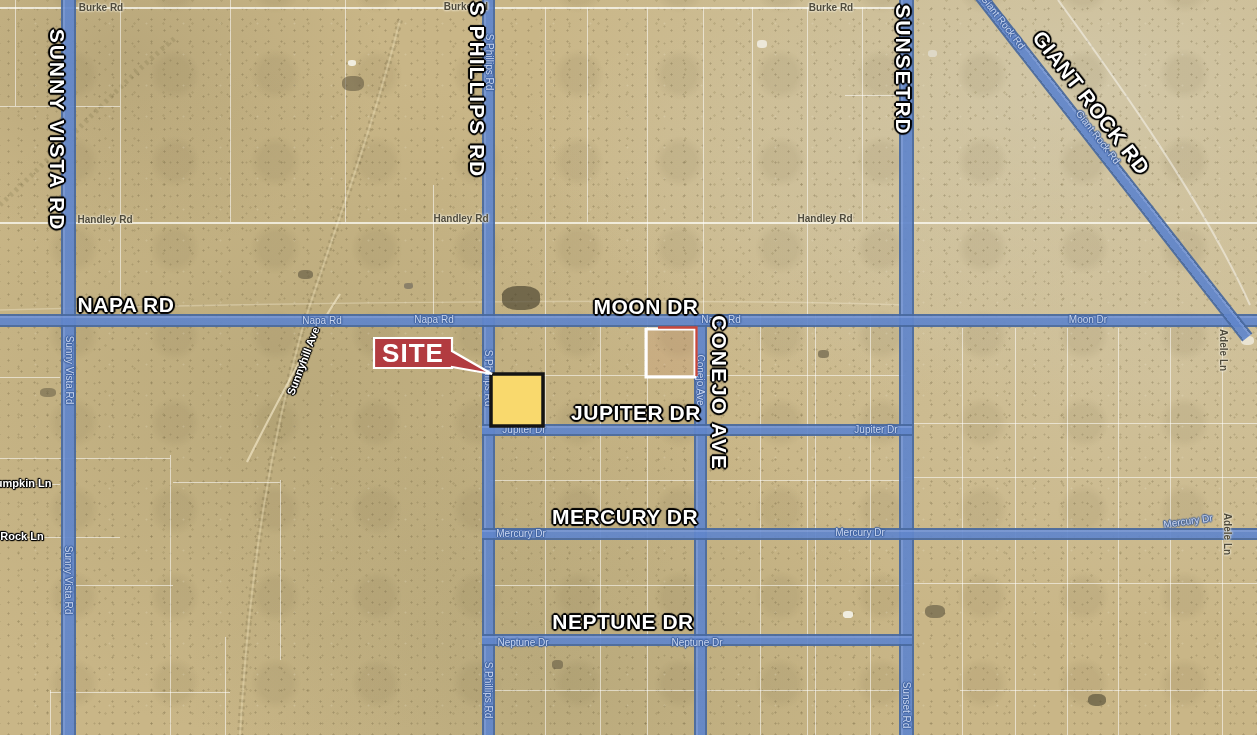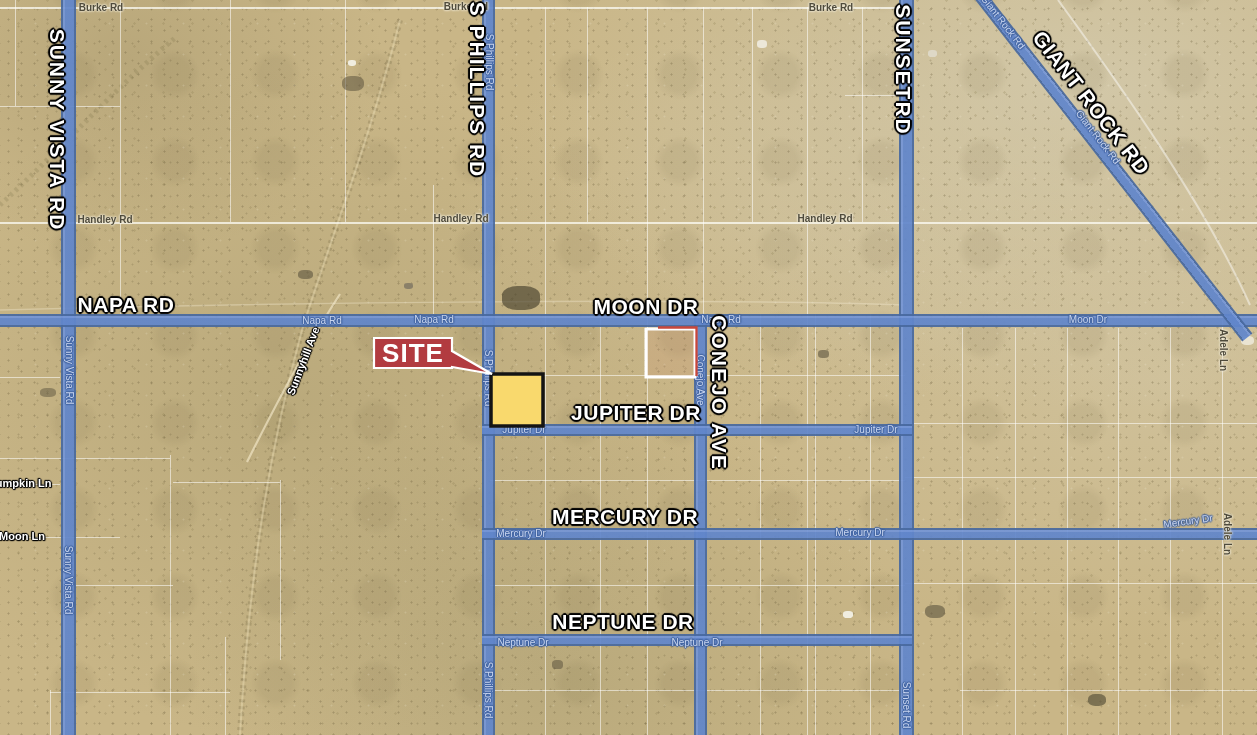--- a/index.html
+++ b/index.html
@@ -172,21 +172,21 @@
       <div class="lbl lbl-dark" style="left: 101px; top: 7px; transform: translate(-50%, -50%);">Burke Rd</div>
       <div class="lbl lbl-dark" style="left: 466px; top: 6px; transform: translate(-50%, -50%);">Burke Rd</div>
       <div class="lbl lbl-dark" style="left: 831px; top: 7px; transform: translate(-50%, -50%);">Burke Rd</div>
       <div class="lbl lbl-dark" style="left: 105px; top: 219px; transform: translate(-50%, -50%);">Handley Rd</div>
       <div class="lbl lbl-dark" style="left: 461px; top: 218px; transform: translate(-50%, -50%);">Handley Rd</div>
       <div class="lbl lbl-dark" style="left: 825px; top: 218px; transform: translate(-50%, -50%);">Handley Rd</div>
       <div class="lbl lbl-dark vert" style="left: 1223px; top: 350px; transform: translate(-50%, -50%);">Adele Ln</div>
       <div class="lbl lbl-dark vert" style="left: 1227px; top: 534px; transform: translate(-50%, -50%);">Adele Ln</div>
       <div class="lbl lbl-whitesm" style="left: 303px; top: 361px; transform: translate(-50%, -50%) rotate(-69deg);">Sunnyhill Ave</div>
       <div class="lbl lbl-whitesm" style="left: 20px; top: 483px; transform: translate(-50%, -50%);">Pumpkin Ln</div>
-      <div class="lbl lbl-whitesm" style="left: 22px; top: 536px; transform: translate(-50%, -50%);">Moon Ln</div>
+      <div class="lbl lbl-whitesm" style="left: 22px; top: 536px; transform: translate(-50%, -50%);">Rock Ln</div>
     </div>
   <div id="biglabels" class="layer">
       <div class="lbl lbl-big vert" style="left: 57px; top: 130px; transform: translate(-50%, -50%);">SUNNY VISTA RD</div>
       <div class="lbl lbl-big vert" style="left: 477px; top: 90px; transform: translate(-50%, -50%);">S PHILLIPS RD</div>
       <div class="lbl lbl-big vert" style="left: 903px; top: 70px; transform: translate(-50%, -50%);">SUNSETRD</div>
       <div class="lbl lbl-big" style="left: 1091px; top: 103px; transform: translate(-50%, -50%) rotate(52deg);">GIANT ROCK RD</div>
       <div class="lbl lbl-big" style="left: 126px; top: 305px; transform: translate(-50%, -50%);">NAPA RD</div>
       <div class="lbl lbl-big" style="left: 646px; top: 307px; transform: translate(-50%, -50%);">MOON DR</div>
       <div class="lbl lbl-big" style="left: 636px; top: 413px; transform: translate(-50%, -50%);">JUPITER DR</div>
       <div class="lbl lbl-big" style="left: 625px; top: 517px; transform: translate(-50%, -50%);">MERCURY DR</div>

